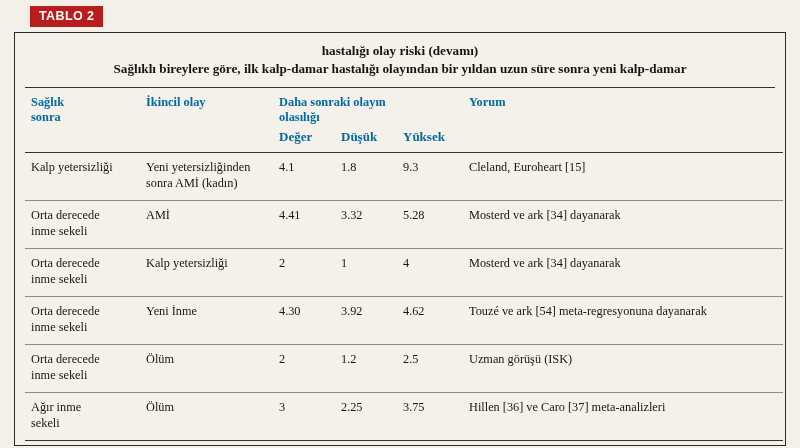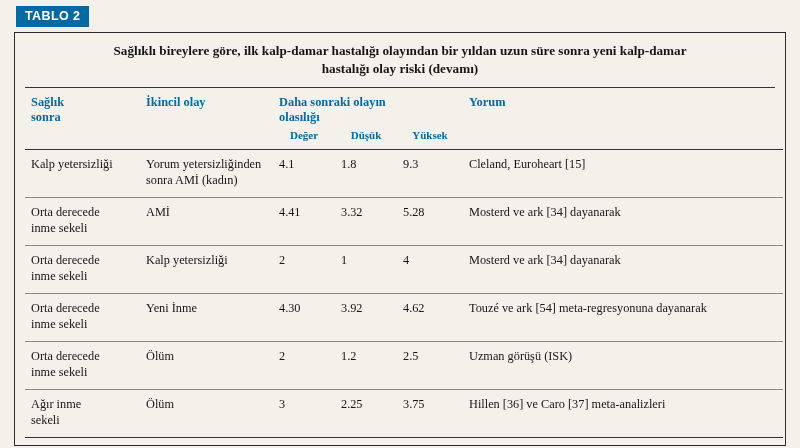--- a/index.html
+++ b/index.html
@@ -18,28 +18,28 @@
     position: relative;
     width: 800px;
     height: 448px;
     background: #f3f0ea;
     box-sizing: border-box;
     padding: 6px 14px 0 14px;
   }
   
   .banner {
     display: inline-block;
-    background: #0369a1;
+    background: #b91c1c;
     color: #ffffff;
     font-family: "Liberation Sans", sans-serif;
     font-size: 12.5px;
     font-weight: 700;
     letter-spacing: 0.4px;
     padding: 3px 9px 4px 9px;
-    margin: 0 0 0 2px;
+    margin: 0 0 0 16px;
   }
   .frame {
     margin-top: 5px;
     border: 1.5px solid #2b2b2b;
     background: #f4f1eb;
     height: 414px;
     box-sizing: border-box;
     padding: 0;
     position: relative;
   }
@@ -76,22 +76,21 @@
     padding: 7px 6px 2px 6px;
     line-height: 1.25;
     color: #0369a1;
   }
   thead th.grp {
     padding-left: 6px;
   }
   thead tr.sub th {
     padding-top: 1px;
     padding-bottom: 7px;
-    font-size: 11px;
-    text-align: center;
+    font-size: 13px;
   }
   .hdr-sep td {
     border-bottom: 1.1px solid #37352f;
     height: 0;
     padding: 0;
   }
   tbody td {
     font-size: 12.3px;
     vertical-align: top;
     padding: 7px 6px 8px 6px;
@@ -117,22 +116,22 @@
 </head>
 <body>
 
 <div class="page">
 
   <div class="banner">TABLO 2</div>
 
   <div class="frame">
 
     <div class="title">
+      <span class="l2">hastalığı olay riski (devamı)</span>
       <span class="l2">Sağlıklı bireylere göre, ilk kalp-damar hastalığı olayından bir yıldan uzun süre sonra yeni kalp-damar</span>
-      <span class="l2">hastalığı olay riski (devamı)</span>
     </div>
 
     <div class="rule"></div>
 
     <div class="table-wrap">
       <table>
         <colgroup>
           <col class="c1">
             <col class="c2">
             <col class="c3">
@@ -162,21 +161,21 @@
             <td colspan="6"></td>
           </tr>
         </thead>
         <tbody>
           <tr>
             <td>
               <span class="cellline">Kalp yetersizliği</span>
               <span class="cellline"></span>
             </td>
             <td>
-              <span class="cellline">Yorum yetersizliğinden</span>
+              <span class="cellline">Yeni yetersizliğinden</span>
               <span class="cellline">sonra AMİ (kadın)</span>
             </td>
             <td class="num">4.1</td>
             <td class="num">1.8</td>
             <td class="num">9.3</td>
             <td>Cleland, Euroheart [15]</td>
           </tr>
           <tr>
             <td>
               <span class="cellline">Orta derecede</span>

